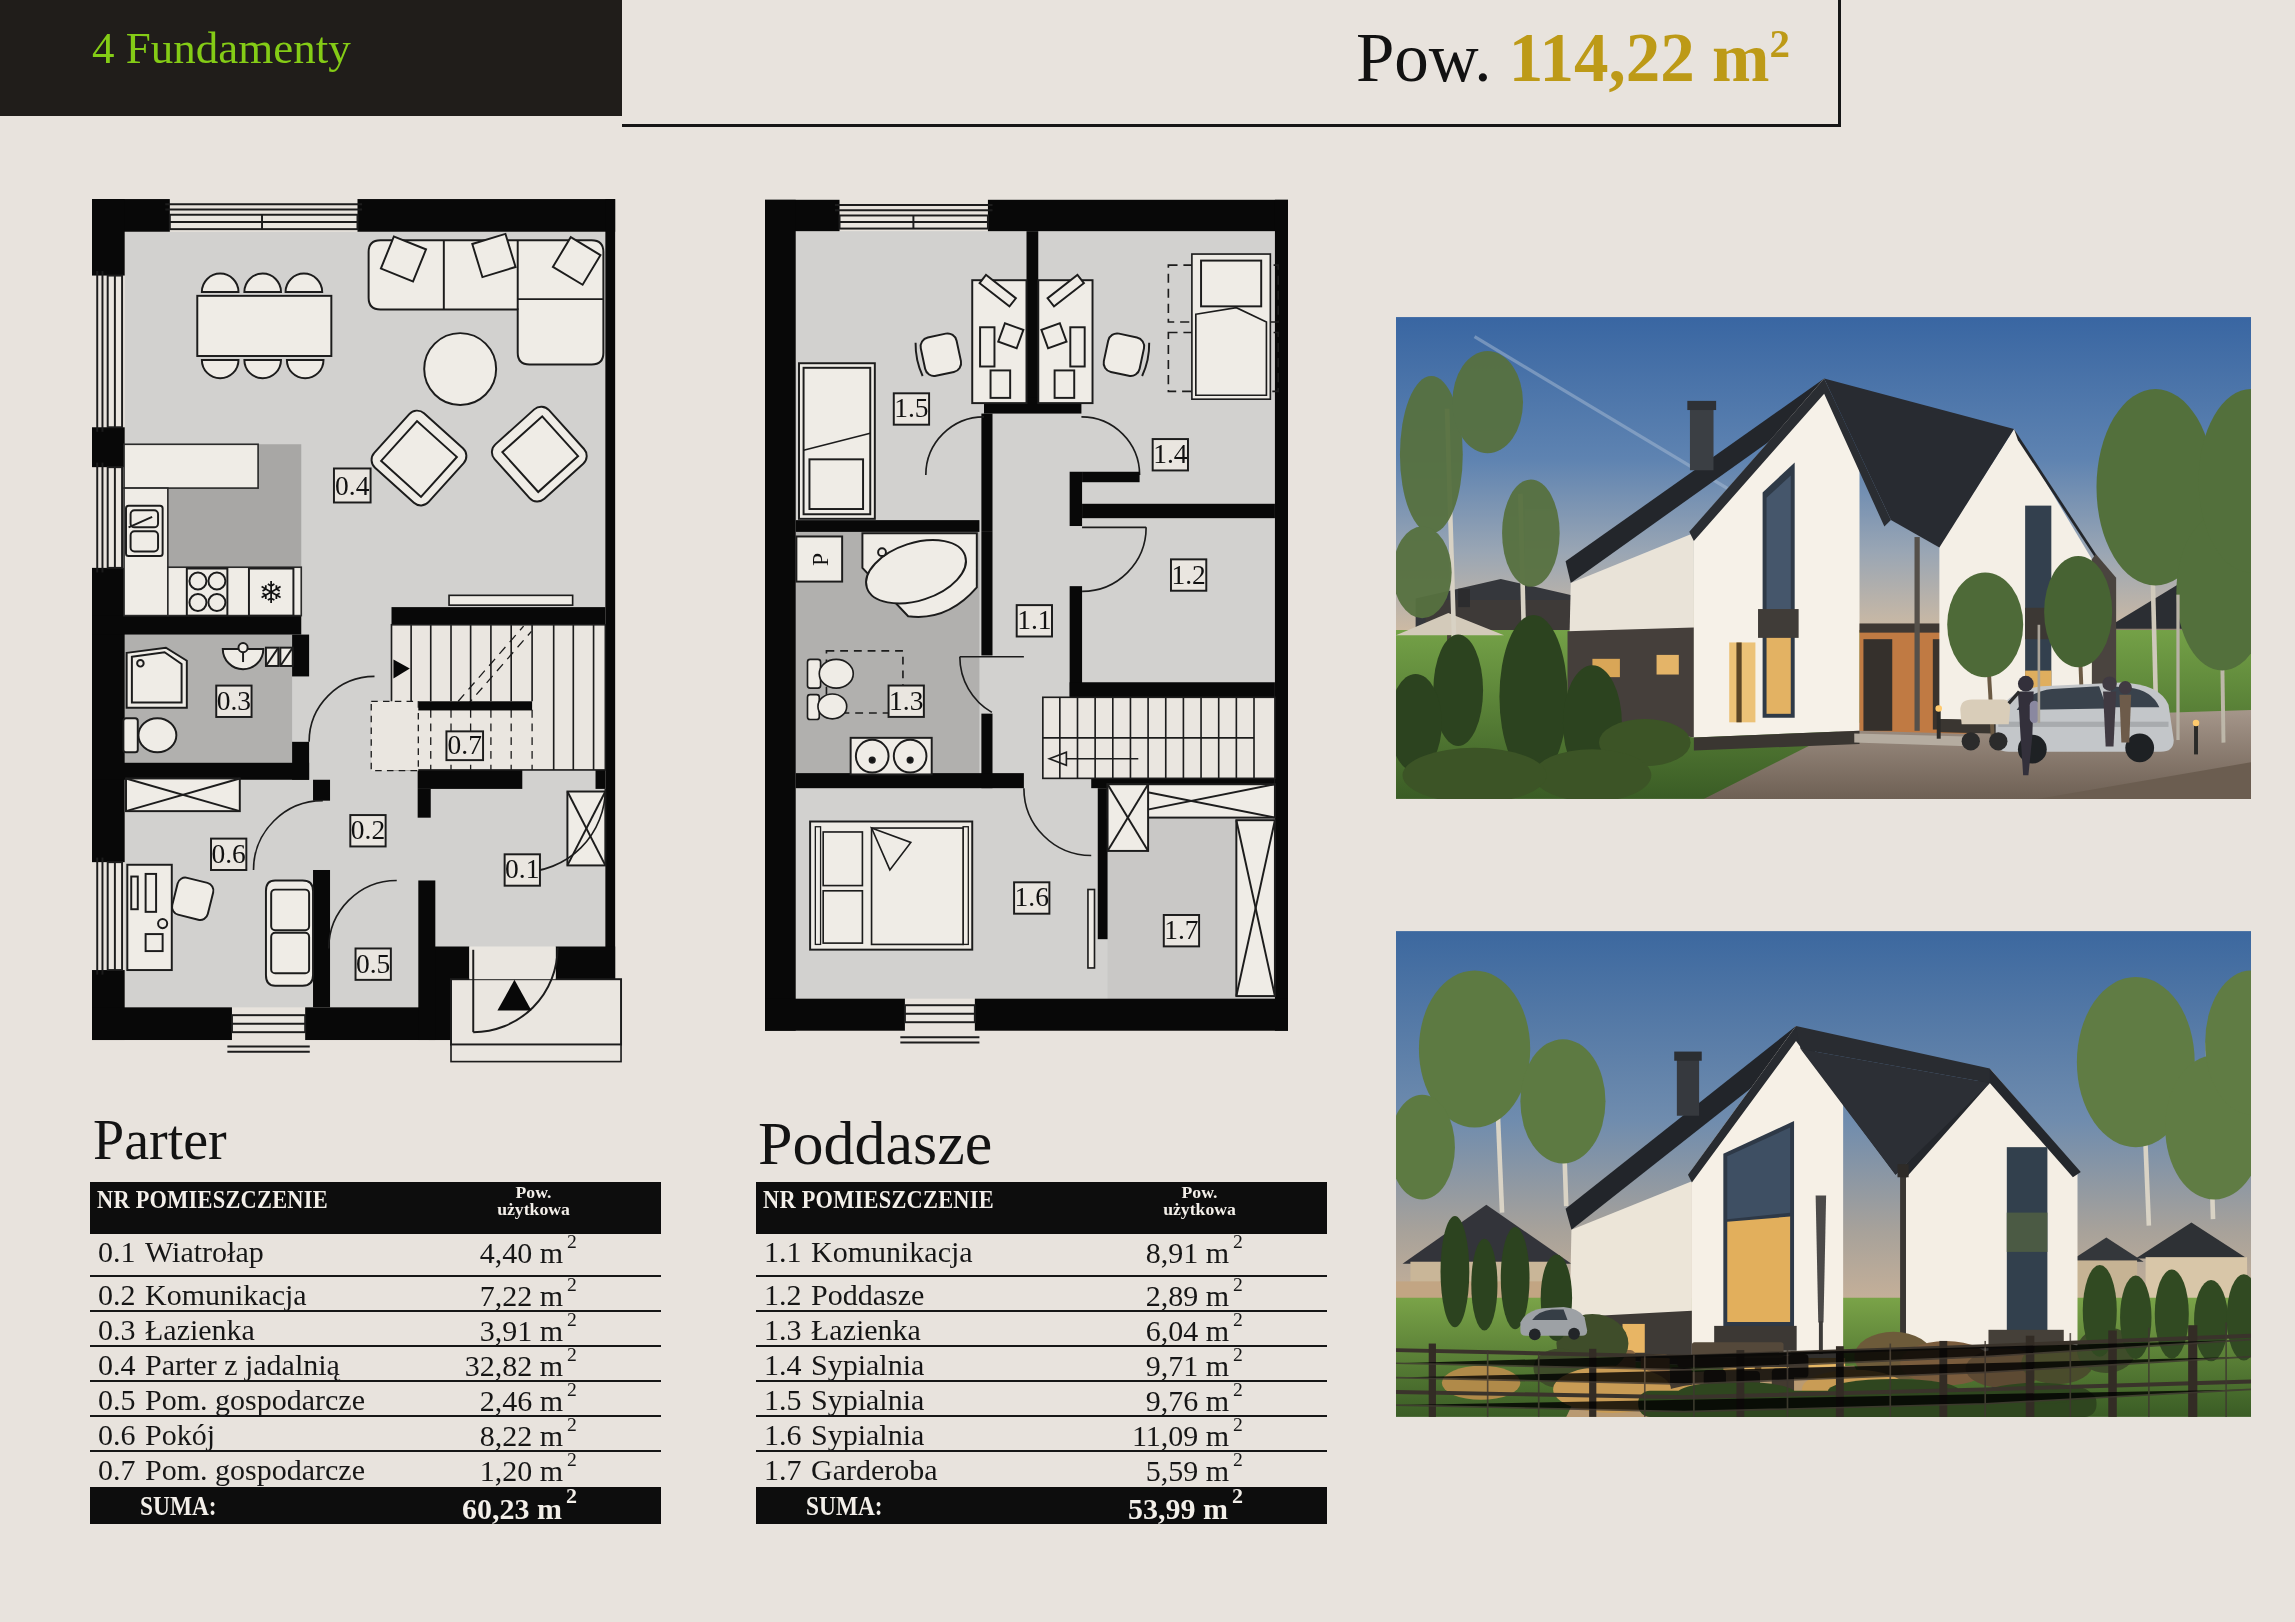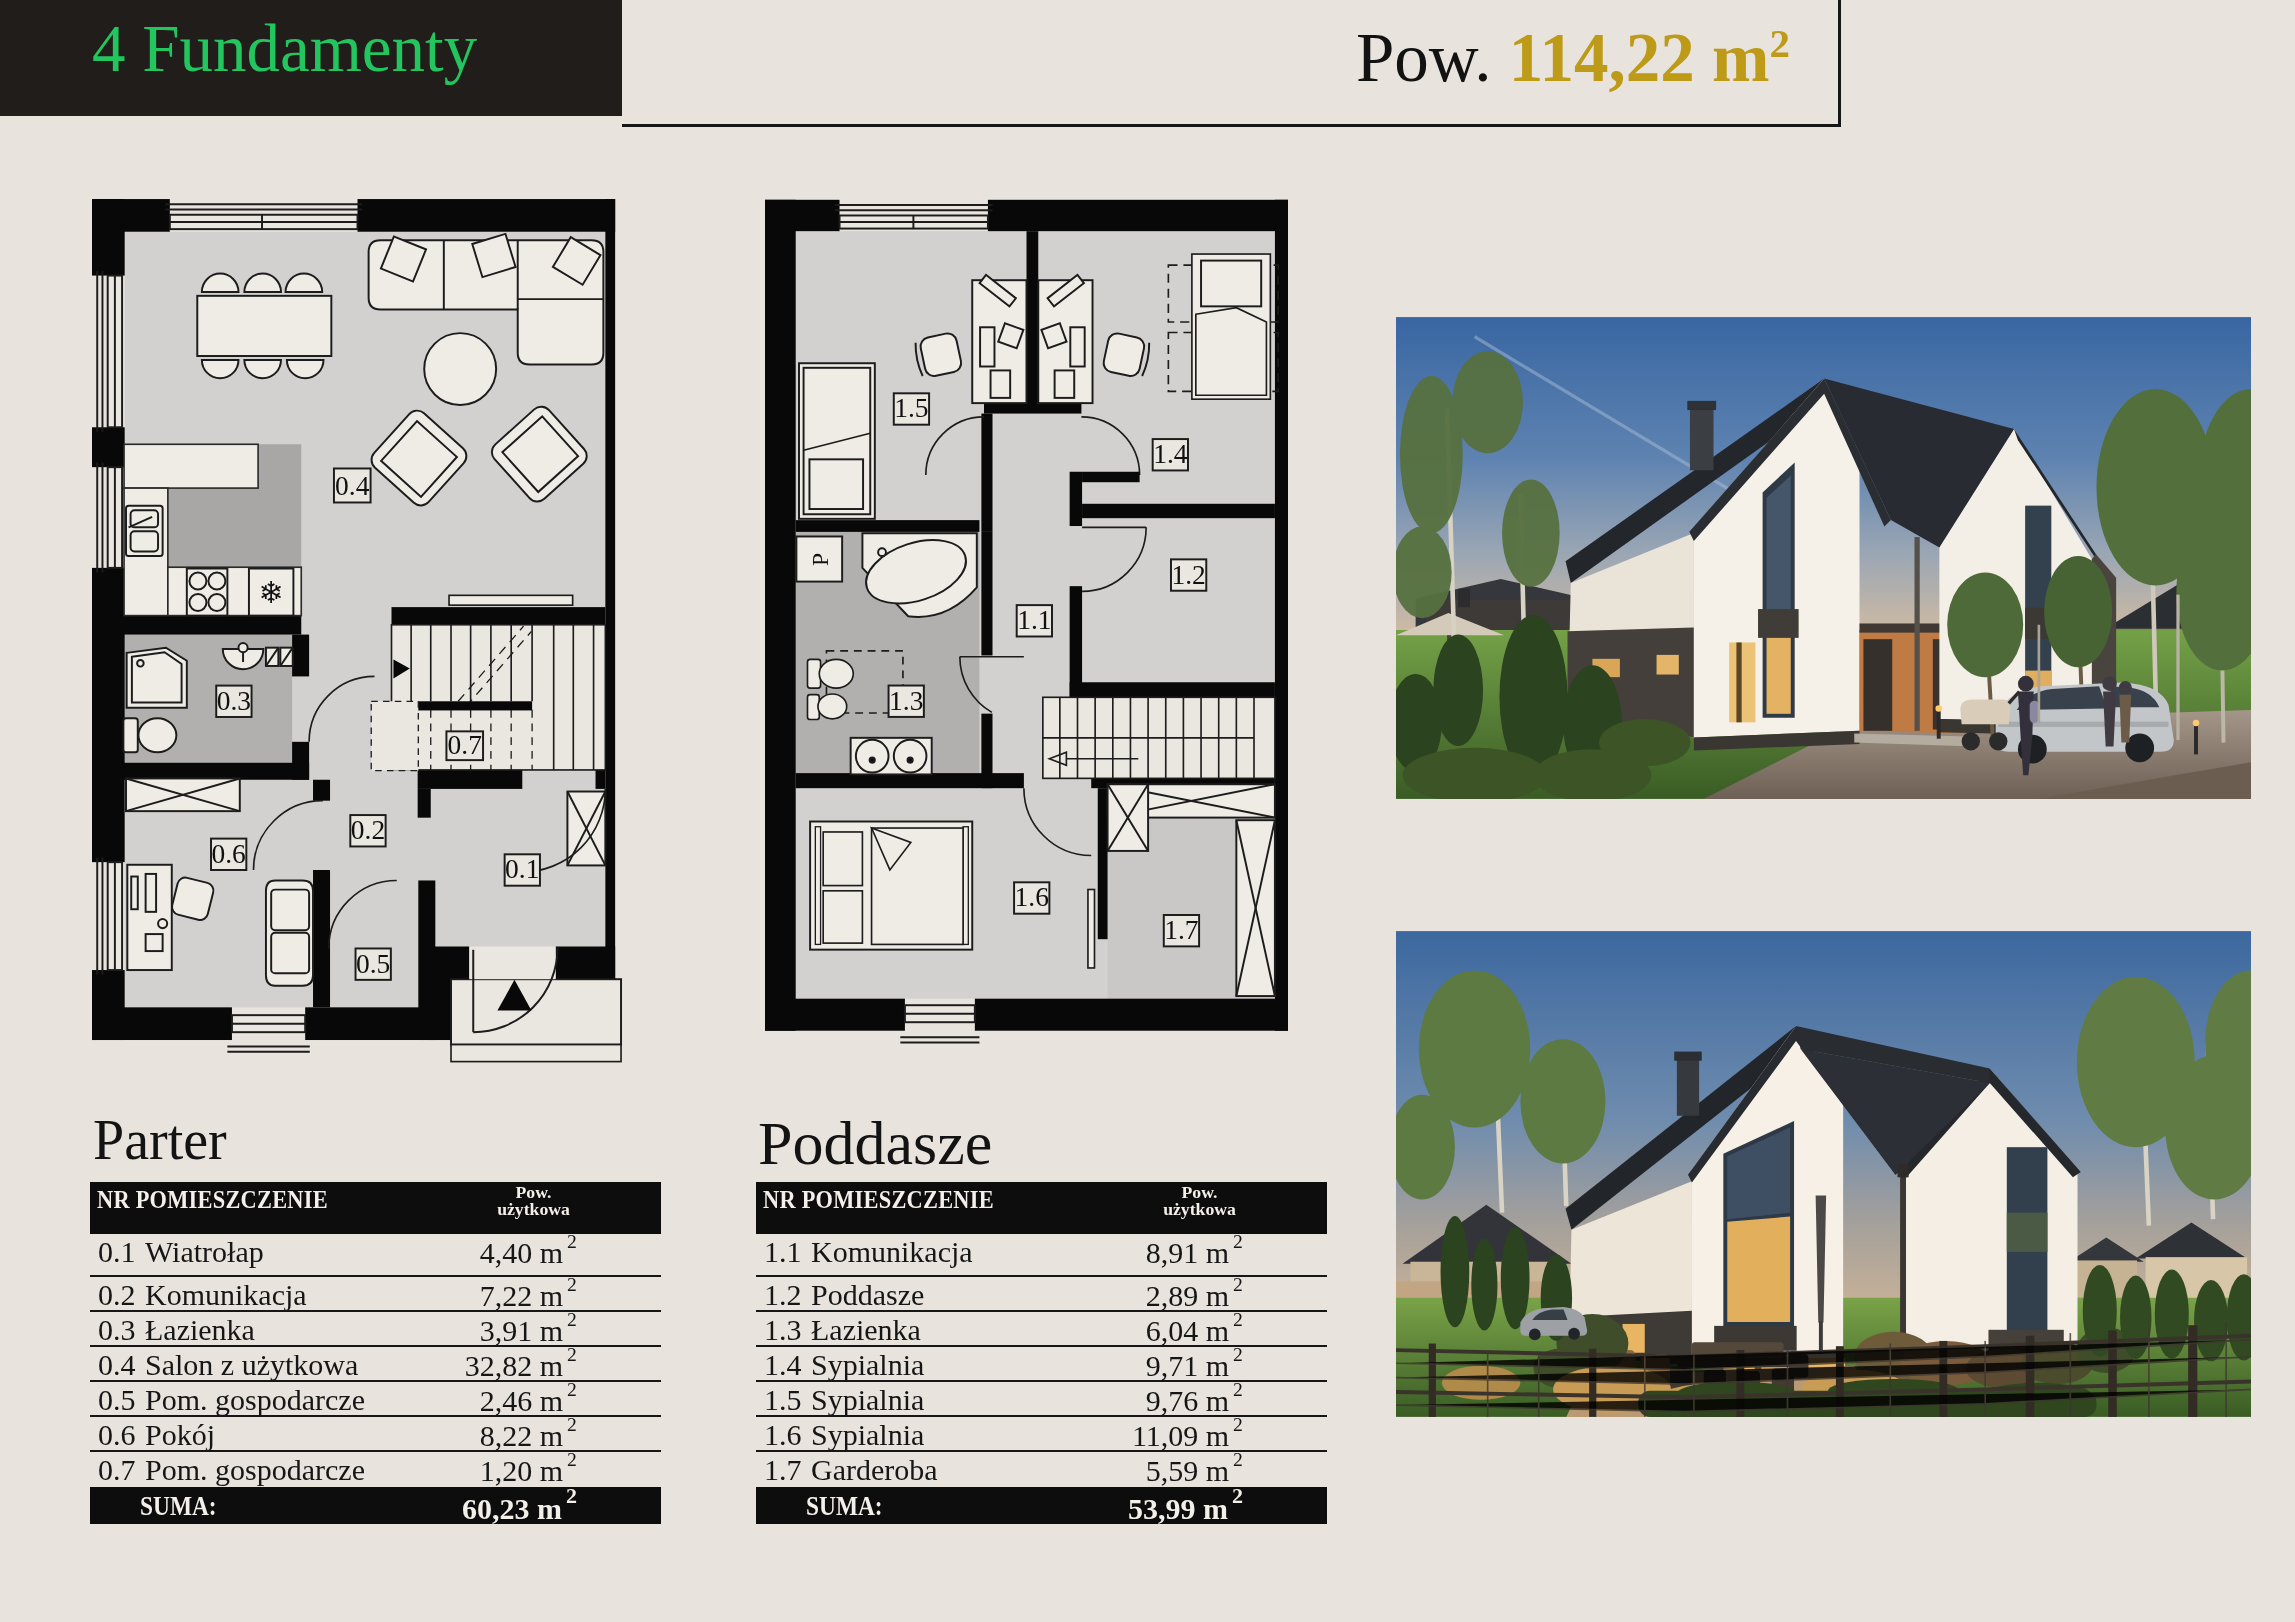--- a/index.html
+++ b/index.html
@@ -16,21 +16,21 @@
   .trow .val{position:absolute;right:88px;top:0.7px}
   .trow sup,.tfoot sup{font-size:19.6px;position:relative;top:-3.9px;left:3.9px}
   .tfoot{position:relative;height:37px;background:#0d0d0d;color:#f3efe9;font-weight:bold;font-size:30px}
   .tfoot .nm{position:absolute;left:50px;top:2.6px;font-size:27.5px;display:inline-block;transform:scaleX(0.85);transform-origin:left center}
   .tfoot .val{position:absolute;right:88px;top:1.3px}
 </style>
 </head>
 <body>
 
 <div class="abs" style="left:0;top:0;width:622px;height:116px;background:#201d1a;">
-  <div class="abs" style="left:92px;top:10px;font-size:67px;color:#22c55e;">4 Fundamenty</div>
+  <div class="abs" style="left:92px;top:22px;font-size:45px;color:#84cc16;">4 Fundamenty</div>
 </div>
 
 <div class="abs" style="left:622px;top:-3.9px;width:1216px;height:125px;border-right:3.3px solid #161616;border-bottom:3.3px solid #161616;border-top:3.9px solid #161616;">
   <div class="abs" style="left:686px;top:19.6px;font-size:69px;color:#121212;margin-left:48px;">Pow. <span style="color:#bd9a17;font-weight:bold;">114,22 m<sup style="font-size:41px;">2</sup></span></div>
 </div>
 
 <svg class="abs" style="left:92px;top:196px;" width="531" height="868" viewBox="140 300 812 1326" xmlns="http://www.w3.org/2000/svg">
   <g fill="none" stroke="none">
 
     <rect x="190" y="354" width="735" height="1186" fill="#d2d1cf"></rect>
@@ -575,21 +575,21 @@
       <span class="nm">Komunikacja</span>
       <span class="val">7,22 m<sup>2</sup></span>
     </div>
   <div class="trow">
       <span class="num">0.3</span>
       <span class="nm">Łazienka</span>
       <span class="val">3,91 m<sup>2</sup></span>
     </div>
   <div class="trow">
       <span class="num">0.4</span>
-      <span class="nm">Salon z użytkowa</span>
+      <span class="nm">Parter z jadalnią</span>
       <span class="val">32,82 m<sup>2</sup></span>
     </div>
   <div class="trow">
       <span class="num">0.5</span>
       <span class="nm">Pom. gospodarcze</span>
       <span class="val">2,46 m<sup>2</sup></span>
     </div>
   <div class="trow">
       <span class="num">0.6</span>
       <span class="nm">Pokój</span>

